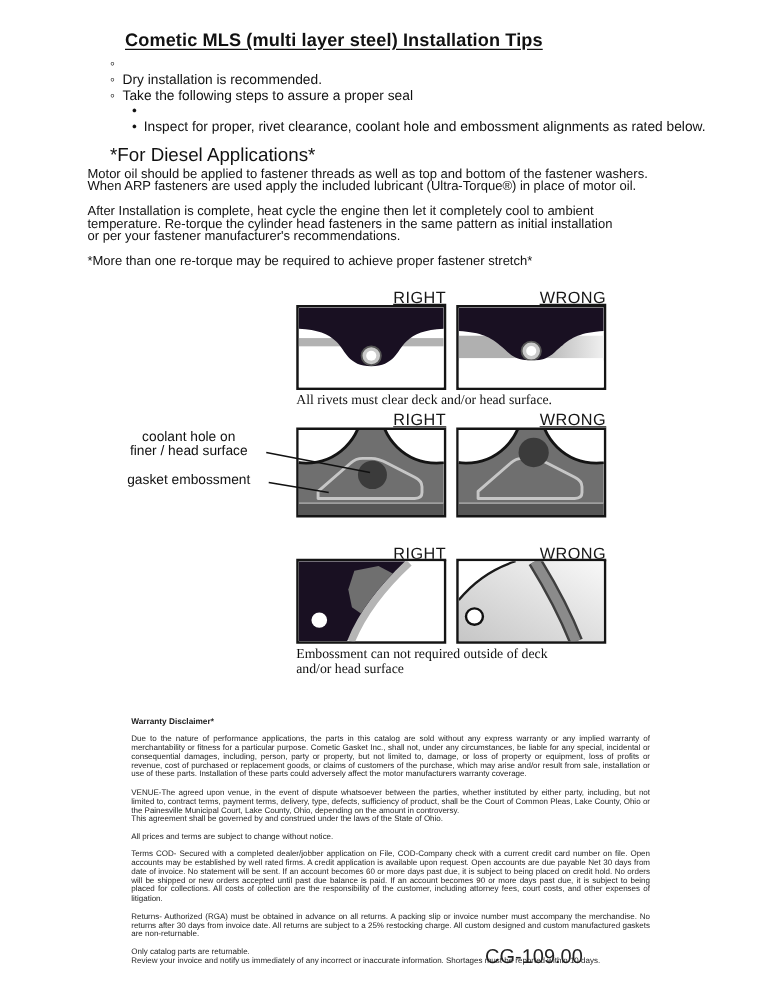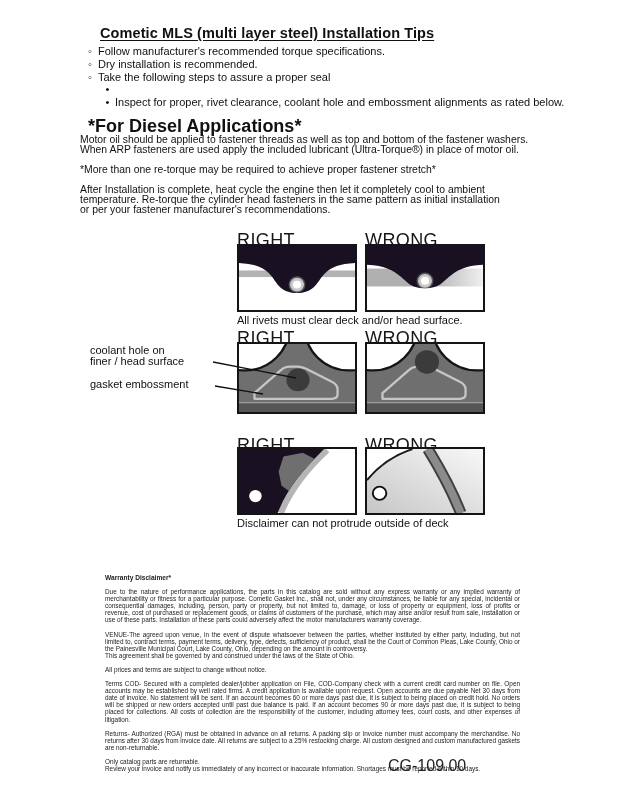--- a/index.html
+++ b/index.html
@@ -12,52 +12,51 @@
   
   .title{left:100px;top:25px;font-size:14.5px;font-weight:bold;
          text-decoration:underline;text-underline-offset:2px;letter-spacing:.1px;}
   .tips{left:86px;top:45px;font-size:11px;line-height:12.8px;width:480px;}
   .tip{display:flex;gap:4px;}
   .tip .marker{flex:none;width:8px;text-align:center;}
   .tip.sub{margin-left:18px;}
   .tip.sub .marker{width:7px;}
 
   
-  .diesel-heading{left:88px;top:116px;font-size:18px;font-weight:bold;}
-  .diesel-body{left:80px;top:135px;font-size:10.4px;line-height:10px;width:470px;}
+  .diesel-heading{left:88px;top:116px;font-size:15px;font-weight:normal;}
+  .diesel-body{left:70px;top:135px;font-size:10.4px;line-height:10px;width:470px;}
   .diesel-body .para{margin:0 0 10px 0;}
 
   
-  .fig-label{width:120px;text-align:left;font-size:18px;letter-spacing:.4px;color:#161616;}
+  .fig-label{width:120px;text-align:right;font-size:13px;letter-spacing:.4px;color:#161616;text-decoration:underline;}
   .diagram-box{width:120px;border:2px solid #141414;box-sizing:border-box;background:#fff;}
   .h68{height:68px;} .h72{height:72px;}
   .diagram-box svg{display:block;width:100%;height:100%;}
-  .caption{font-size:11px;line-height:11.5px;color:#101010;}
-  .annotation{font-size:11px;line-height:11px;text-align:left;color:#101010;}
+  .caption{font-size:11px;line-height:11.5px;color:#101010;font-family:Liberation Serif, serif;}
+  .annotation{font-size:11px;line-height:11px;text-align:center;color:#101010;}
 
   
   .smallprint{left:105px;top:574px;width:415px;font-size:6.4px;line-height:7.1px;
               text-align:justify;color:#1c1c1c;}
   .smallprint .sp-head{font-size:6.6px;font-weight:bold;margin:0 0 7px 0;text-align:left;}
   .smallprint p{margin:0 0 7px 0;}
   .smallprint p.tight{margin-bottom:0;}
 
   .doc-code{left:388px;top:757px;font-size:16px;color:#222;}
 </style>
 </head>
 <body>
 
 <div class="page">
 
   <div class="abs title">Cometic MLS (multi layer steel) Installation Tips</div>
 
   <div class="abs tips">
     <div class="tip">
       <span class="marker">◦</span>
-      <span>Follow manufacturer's recommended torque specifications.</span>
     </div>
     <div class="tip">
       <span class="marker">◦</span>
       <span>Dry installation is recommended.</span>
     </div>
     <div class="tip">
       <span class="marker">◦</span>
       <span>Take the following steps to assure a proper seal</span>
     </div>
     <div class="tip sub">
@@ -68,26 +67,26 @@
       <span>Inspect for proper, rivet clearance, coolant hole and embossment alignments as rated below.</span>
     </div>
   </div>
 
   <div class="abs diesel-heading">*For Diesel Applications*</div>
   <div class="abs diesel-body">
     <div class="para">
       <div>Motor oil should be applied to fastener threads as well as top and bottom of the fastener washers.</div>
       <div>When ARP fasteners are used apply the included lubricant (Ultra-Torque®) in place of motor oil.</div>
     </div>
-    <div class="para">*More than one re-torque may be required to achieve proper fastener stretch*</div>
     <div class="para">
       <div>After Installation is complete, heat cycle the engine then let it completely cool to ambient</div>
       <div>temperature. Re-torque the cylinder head fasteners in the same pattern as initial installation</div>
       <div>or per your fastener manufacturer's recommendations.</div>
     </div>
+    <div class="para">*More than one re-torque may be required to achieve proper fastener stretch*</div>
   </div>
 
   <div class="abs fig-label" style="left:237px;top:230px;">RIGHT</div>
   <div class="abs fig-label" style="left:365px;top:230px;">WRONG</div>
 
   <div class="abs diagram-box h68" style="left:237px;top:244px;">
     <svg viewBox="0 0 120 68" preserveAspectRatio="none">
       <rect width="120" height="68" fill="#ffffff"></rect>
       <rect y="26" width="120" height="7" fill="#b2b2b2"></rect>
       <path d="M0,0 H120 V18 C104,19 96,22 89,29 C81,37 79,50 60,50 C41,50 39,37 31,29 C24,22 16,19 0,18 Z" fill="#191022"></path>
@@ -179,21 +178,22 @@
       </defs>
       <rect width="120" height="68" fill="url(#f3g)"></rect>
       <path d="M0,0 L47,0 C29,6 12,18 0,33 Z" fill="#ffffff"></path>
       <path d="M47,0 C29,6 12,18 0,33" stroke="#1a1a1a" stroke-width="2" fill="none"></path>
       <path d="M63,0 C75,20 87,42 97,68" stroke="#3f3f3f" stroke-width="12" fill="none"></path>
       <path d="M63,0 C75,20 87,42 97,68" stroke="#8b8b8b" stroke-width="8" fill="none"></path>
       <circle cx="13" cy="47" r="7" fill="#ffffff" stroke="#111" stroke-width="2"></circle>
     </svg>
   </div>
   <div class="abs caption" style="left:237px;top:518px;width:250px;">
-    <div>Disclaimer can not protrude outside of deck</div>
+    <div>Embossment can not required outside of deck</div>
+    <div>and/or head surface</div>
   </div>
 
   <div class="abs smallprint">
     <div class="sp-head">Warranty Disclaimer*</div>
     <p>Due to the nature of performance applications, the parts in this catalog are sold without any express warranty or any implied warranty of merchantability or fitness for a particular purpose.  Cometic Gasket Inc., shall not, under any circumstances, be liable for any special, incidental or consequential damages, including, person, party or property, but not limited to, damage, or loss of property or equipment, loss of profits or revenue, cost of purchased or replacement goods, or claims of customers of the purchase, which may arise and/or result from sale, installation or use of these parts.  Installation of these parts could adversely affect the motor manufacturers warranty coverage.</p>
     <p class="tight">VENUE-The agreed upon venue, in the event of dispute whatsoever between the parties, whether instituted by either party, including, but not limited to, contract terms, payment terms, delivery, type, defects, sufficiency of product, shall be the Court of Common Pleas, Lake County, Ohio or the Painesville Municipal Court, Lake County, Ohio, depending on the amount in controversy.</p>
     <p>This agreement shall be governed by and construed under the laws of the State of Ohio.</p>
     <p>All prices and terms are subject to change without notice.</p>
     <p>Terms COD- Secured with a completed dealer/jobber application on File, COD-Company check with a current credit card number on file.  Open accounts may be established by well rated firms.  A credit application is available upon request.  Open accounts are due payable Net 30 days from date of invoice.  No statement will be sent.  If an account becomes 60 or more days past due, it is subject to being placed on credit hold.  No orders will be shipped or new orders accepted until past due balance is paid.  If an account becomes 90 or more days past due, it is subject to being placed for collections.  All costs of collection are the responsibility of the customer, including attorney fees, court costs, and other expenses of litigation.</p>
     <p>Returns- Authorized (RGA) must be obtained in advance on all returns.  A packing slip or invoice number must accompany the merchandise.  No returns after 30 days from invoice date.  All returns are subject to a 25% restocking charge.  All custom designed and custom manufactured gaskets are non-returnable.</p>

